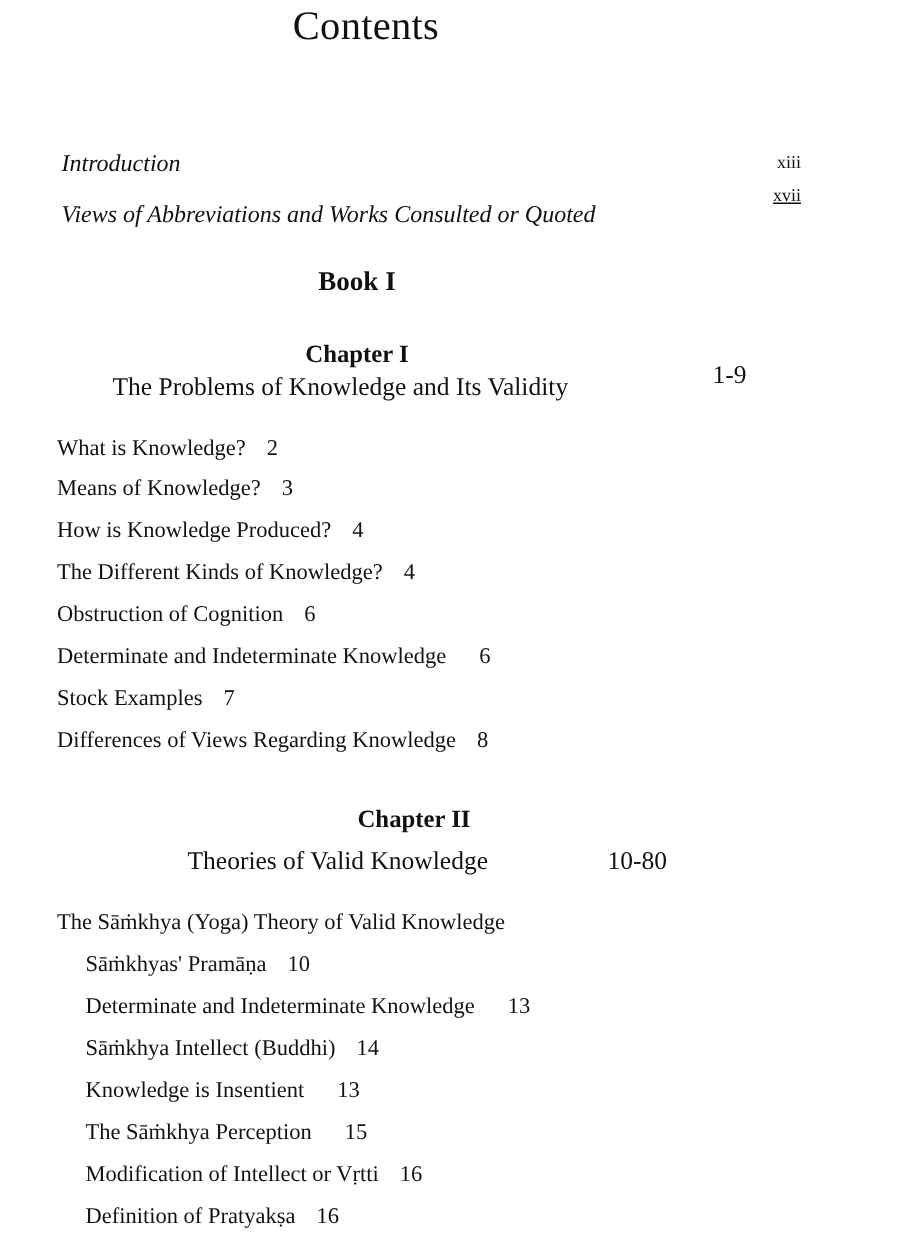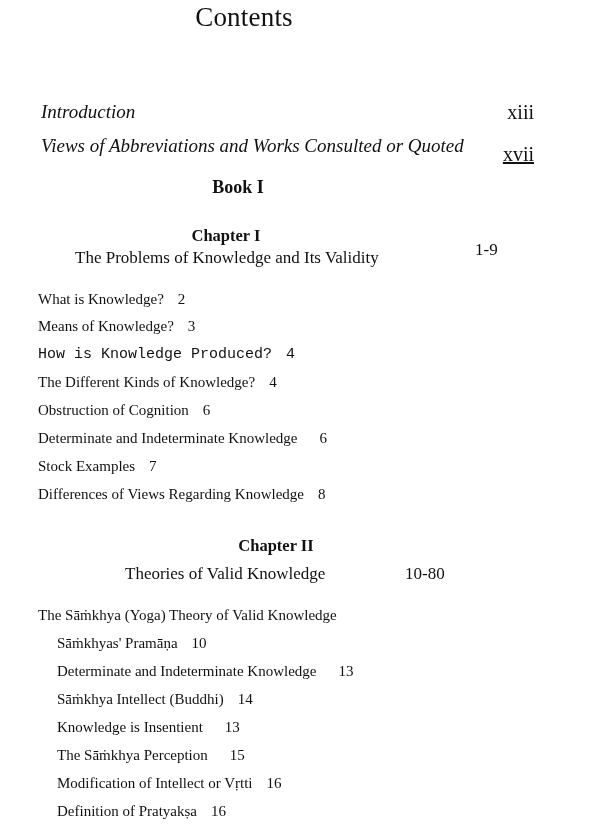--- a/index.html
+++ b/index.html
@@ -11,24 +11,24 @@
       font-family: "Liberation Serif", "DejaVu Serif", serif;
       position: relative;
       overflow: hidden;
     }
     .abs { position: absolute; white-space: nowrap; }
     .title {
       top: 2px; left: 0; width: 488px; text-align: center;
       font-size: 27px; letter-spacing: 0.2px;
     }
     .front {
-      left: 41px; font-size: 19px; font-style: italic;
+      left: 41px; font-size: 16px; font-style: italic;
     }
     .front-page {
-      font-size: 20px; right: 66px; text-align: right;
+      font-size: 12px; right: 66px; text-align: right;
     }
     .book {
       top: 177px; left: 0; width: 476px; text-align: center;
       font-size: 18px; font-weight: bold;
     }
     .chapter {
       left: 0; width: 560px; text-align: center;
       font-size: 16.5px; font-weight: bold;
     }
     .chapter-sub {
@@ -48,39 +48,39 @@
   <div class="abs title">Contents</div>
 
   <div class="abs front" style="top:101px;">
     <span>Introduction</span>
   </div>
   <div class="abs front-page" style="top:101px;">xiii</div>
 
   <div class="abs front" style="top:135px;">
     <span>Views of Abbreviations and Works Consulted or Quoted</span>
   </div>
-  <div class="abs front-page" style="top:143px;text-decoration:underline;">xvii</div>
+  <div class="abs front-page" style="top:123px;text-decoration:underline;">xvii</div>
 
   <div class="abs book">Book I</div>
 
-  <div class="abs chapter" style="top:226px; left:0; width:492px; padding-left:0;">
+  <div class="abs chapter" style="top:226px; left:12px; width:492px; padding-left:0;">
     <span style="position:relative; left:-20px;">Chapter I</span>
   </div>
   <div class="abs chapter-sub" style="top:248px; left:75px;">
     <span>The Problems of Knowledge and Its Validity</span>
   </div>
   <div class="abs chapter-sub" style="top:240px; left:475px;">1-9</div>
 
   <div class="abs entry" style="top:291px;">
     <span>What is Knowledge?</span><span class="pg">2</span>
   </div>
   <div class="abs entry" style="top:318px;">
     <span>Means of Knowledge?</span><span class="pg">3</span>
   </div>
-  <div class="abs entry" style="top:346px;font-family:Liberation Mono, monospace;">
+  <div class="abs entry" style="top:346px;">
     <span>How is Knowledge Produced?</span><span class="pg">4</span>
   </div>
   <div class="abs entry" style="top:374px;">
     <span>The Different Kinds of Knowledge?</span><span class="pg">4</span>
   </div>
   <div class="abs entry" style="top:402px;">
     <span>Obstruction of Cognition</span><span class="pg">6</span>
   </div>
   <div class="abs entry" style="top:430px;">
     <span>Determinate and Indeterminate Knowledge</span><span class="pg" style="margin-left:22px;">6</span>

